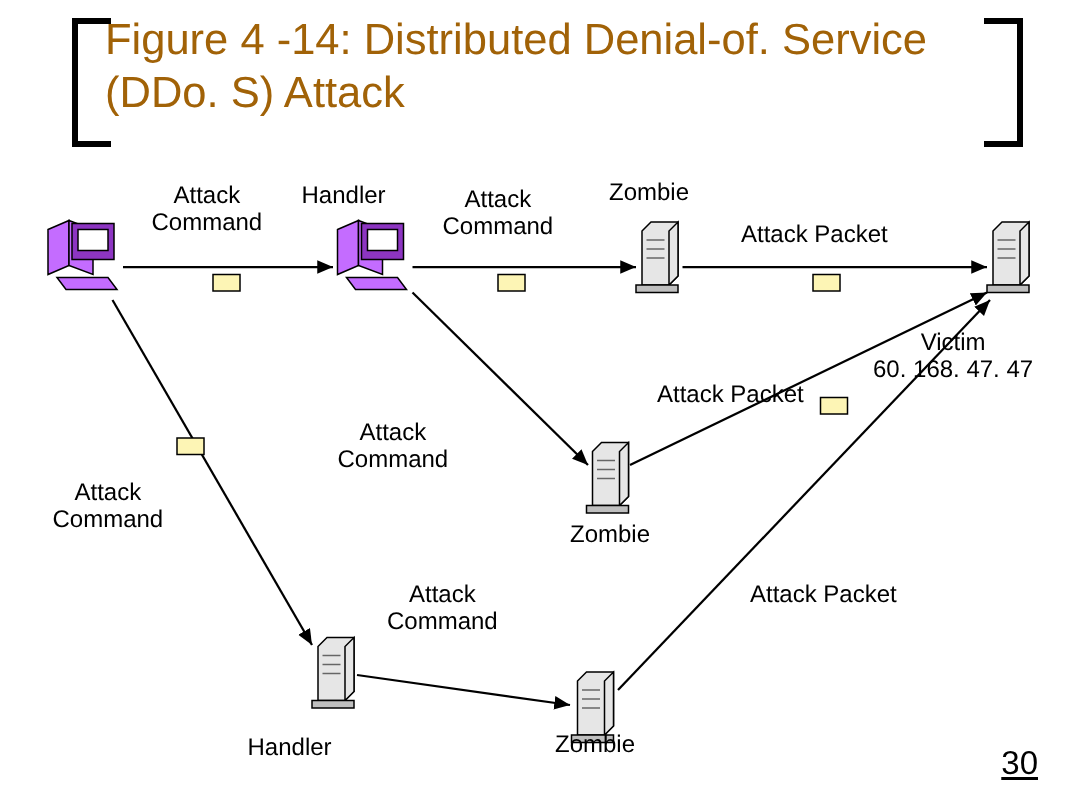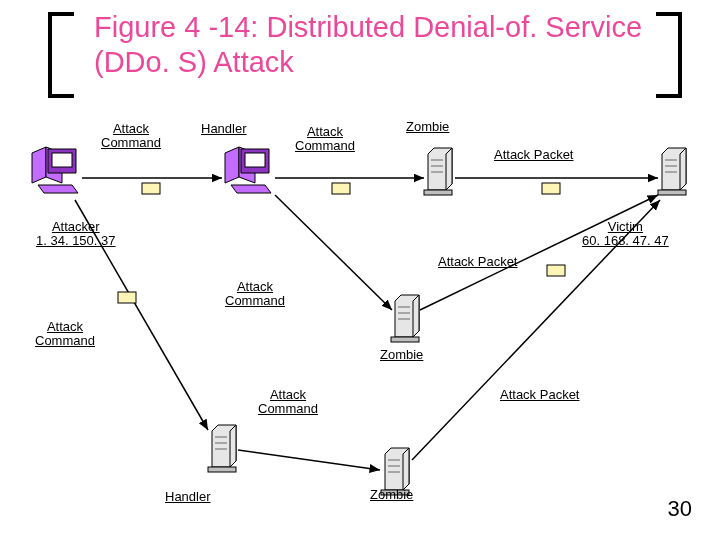--- a/index.html
+++ b/index.html
@@ -2,24 +2,24 @@
 <html><head>
 <meta charset="utf-8">
 <style>
   html,body{margin:0;padding:0;background:#fff;font-family:Arial,Helvetica,sans-serif;}
   .slide{position:relative;width:720px;height:540px;overflow:hidden;}
   .title-wrap{position:absolute;left:70px;top:10px;width:590px;}
   .title-wrap .bracket-left,
   .title-wrap .bracket-right{position:absolute;top:2px;width:22px;height:78px;}
   .title-wrap .bracket-left{left:-22px;border-left:4px solid #000;border-top:4px solid #000;border-bottom:4px solid #000;}
   .title-wrap .bracket-right{right:-22px;border-right:4px solid #000;border-top:4px solid #000;border-bottom:4px solid #000;}
-  .title{font-size:29px;line-height:1.2;color:#ec4899;font-weight:400;margin-left:24px;}
-  .lbl{position:absolute;font-size:13px;line-height:1.1;color:#000;white-space:pre;text-decoration:underline;}
+  .title{font-size:29px;line-height:1.2;color:#a16207;font-weight:400;}
+  .lbl{position:absolute;font-size:16px;line-height:1.1;color:#000;white-space:pre;}
   .lbl.c{text-align:center;}
-  .pagenum{position:absolute;right:28px;bottom:18px;font-size:22px;}
+  .pagenum{position:absolute;right:28px;bottom:18px;font-size:22px;text-decoration:underline;}
   svg.net{position:absolute;left:0;top:0;width:720px;height:540px;}
   .pc .tower{fill:#c46cff;stroke:#000;stroke-width:1;}
   .pc .monitor{fill:#8d35c2;stroke:#000;stroke-width:1;}
   .pc .screen{fill:#fff;stroke:#000;stroke-width:1;}
   .pc .kb{fill:#c46cff;stroke:#000;stroke-width:1;}
   .srv .box{fill:#e6e6e6;stroke:#000;stroke-width:1;}
   .srv .slot{stroke:#666;stroke-width:1;}
   .srv .base{fill:#bfbfbf;stroke:#000;stroke-width:1;}
   .arrow{stroke:#000;stroke-width:1.5;fill:none;marker-end:url(#head);}
   .hop{fill:#fdf5b5;stroke:#000;stroke-width:1;}
@@ -92,22 +92,20 @@
   </svg>
 
   <div class="lbl c" style="left:101px;top:122px;">Attack
 Command</div>
   <div class="lbl" style="left:201px;top:122px;">Handler</div>
   <div class="lbl c" style="left:295px;top:125px;">Attack
 Command</div>
   <div class="lbl" style="left:406px;top:120px;">Zombie</div>
   <div class="lbl" style="left:494px;top:148px;">Attack Packet</div>
 
-  <div class="lbl c" style="left:36px;top:220px;">Attacker
-1. 34. 150. 37</div>
   <div class="lbl c" style="left:225px;top:280px;">Attack
 Command</div>
   <div class="lbl" style="left:438px;top:255px;text-align:right;">Attack Packet</div>
   <div class="lbl c" style="left:582px;top:220px;text-align:center;">Victim
 60. 168. 47. 47</div>
 
   <div class="lbl c" style="left:35px;top:320px;">Attack
 Command</div>
   <div class="lbl" style="left:380px;top:348px;">Zombie</div>
 

